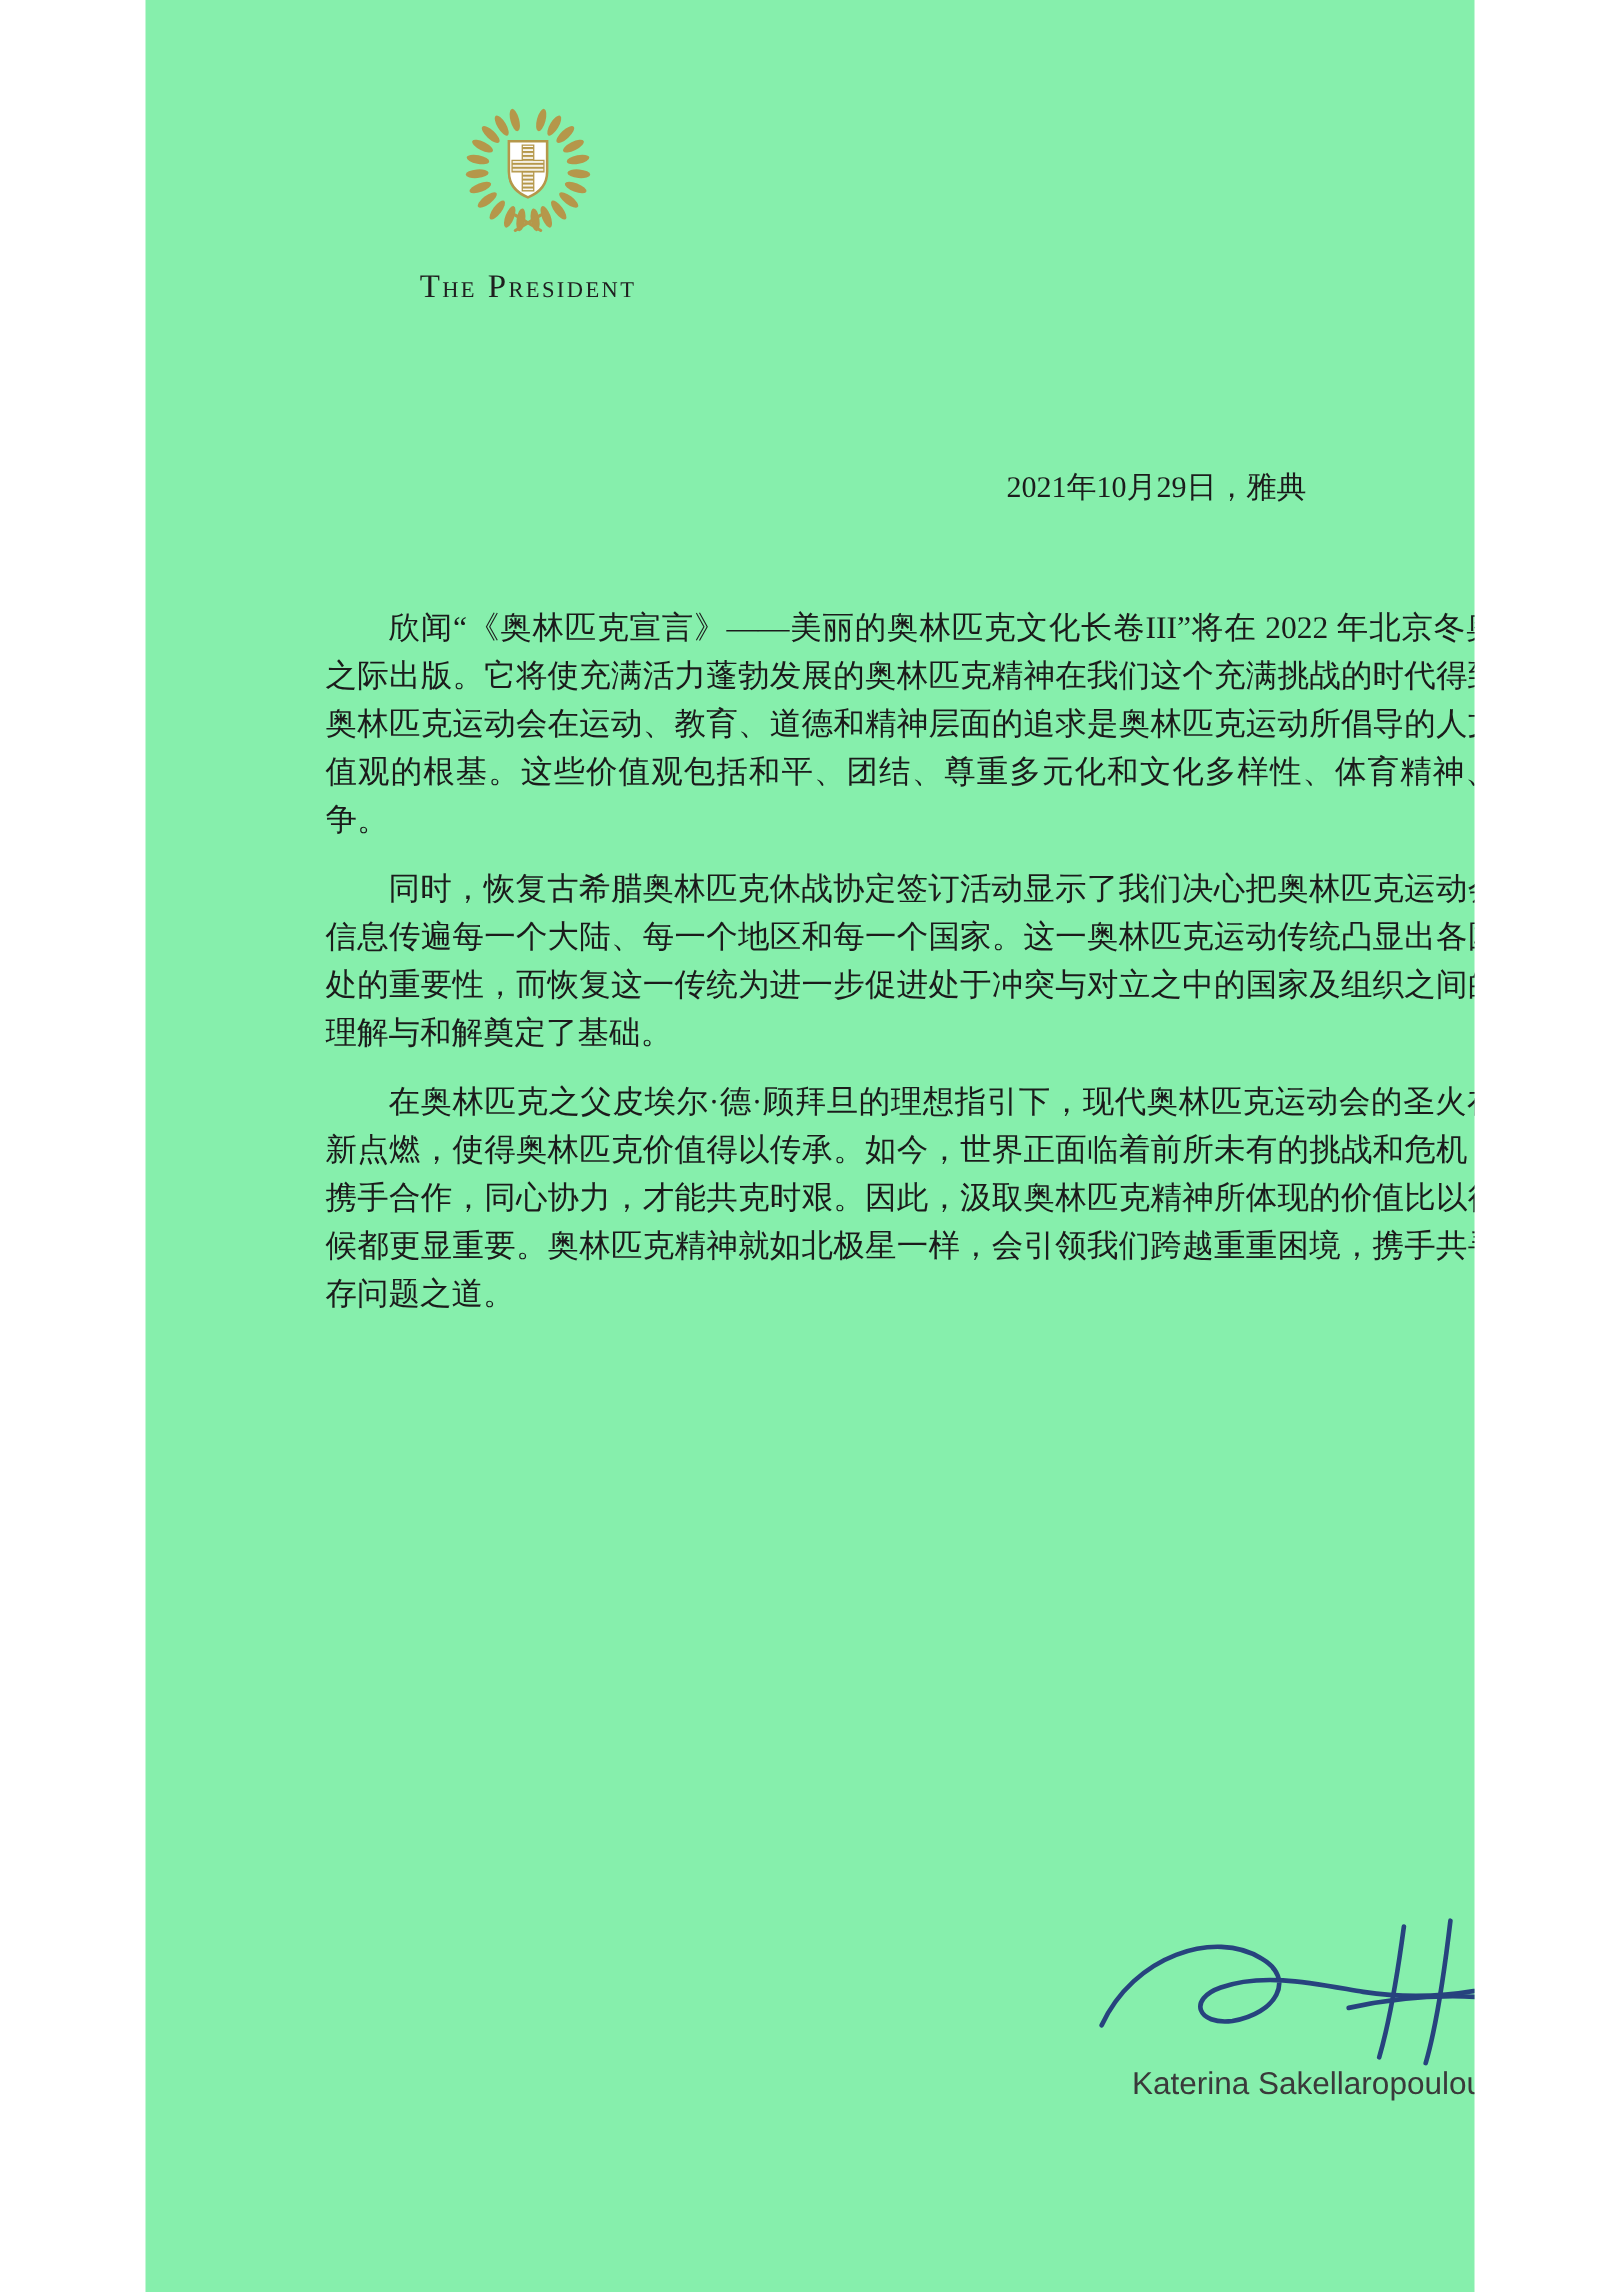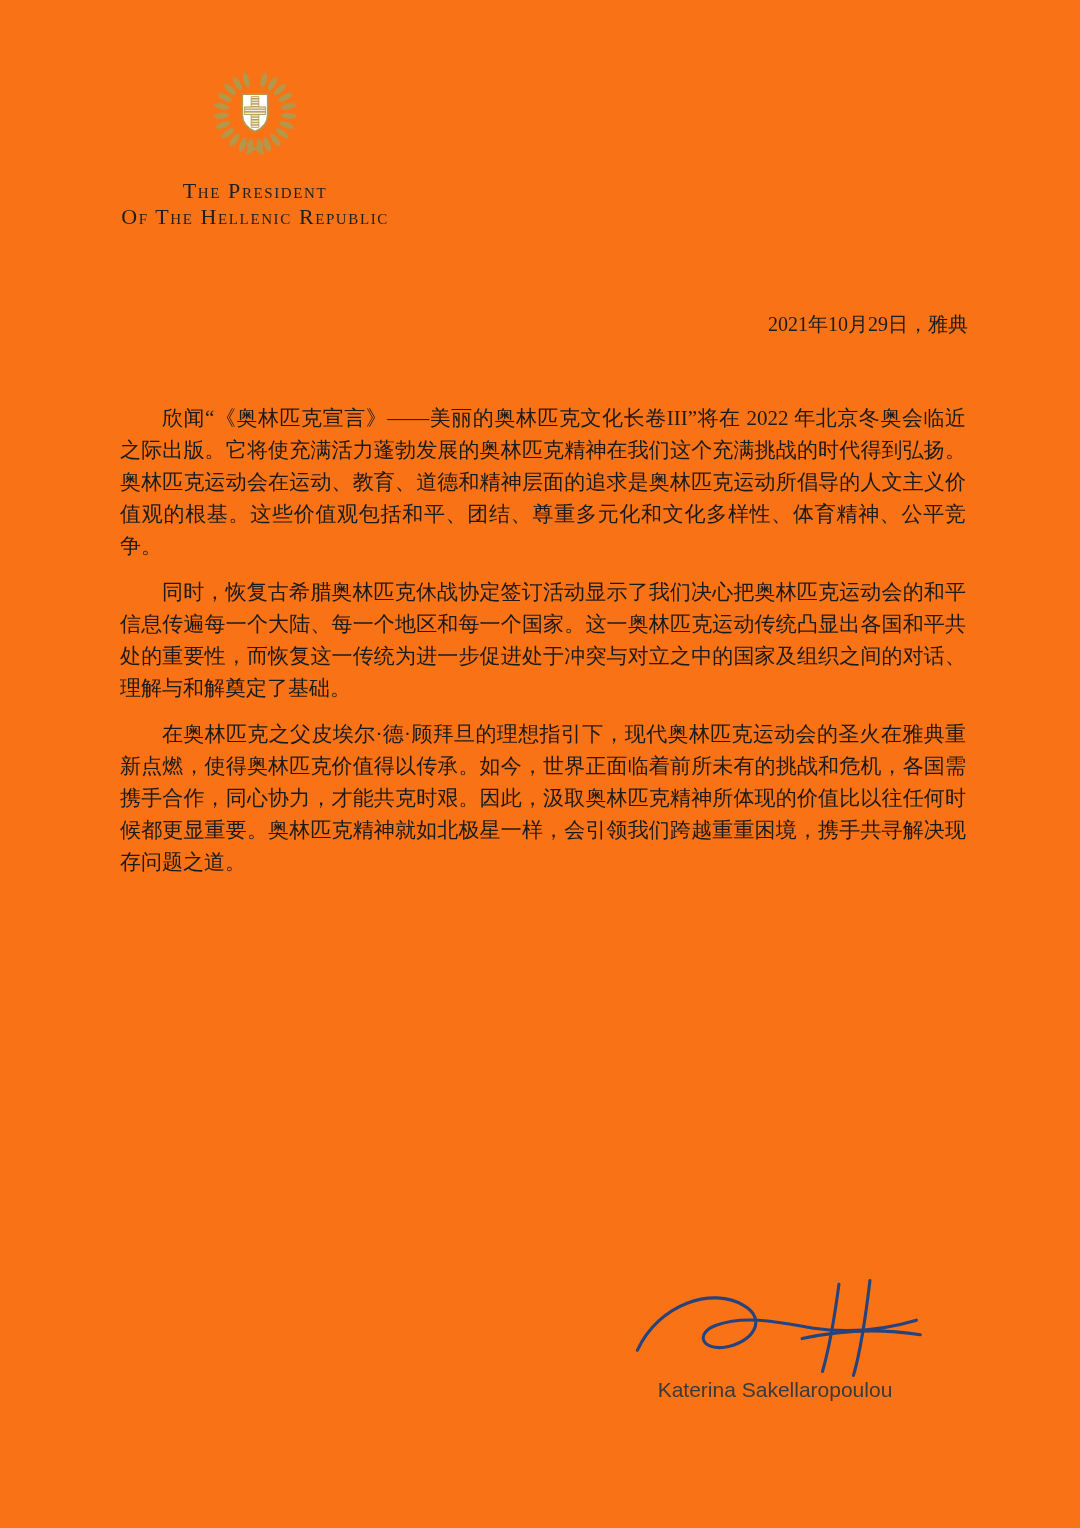--- a/index.html
+++ b/index.html
@@ -1,22 +1,22 @@
 <!DOCTYPE html>
 <html><head>
 <meta charset="utf-8">
 <style>
   * { margin:0; padding:0; box-sizing:border-box; }
   html, body { background:#ffffff; }
   .page {
     position:relative;
-    width:1080px;
+    width:886px;
     height:1528px;
     margin:0 auto;
-    background:#f97316;
+    background:#86efac;
     color:#222222;
     font-family:"Liberation Serif", "DejaVu Serif", serif;
     overflow:hidden;
   }
 
   
   .letterhead {
     position:absolute;
     top:56px;
     left:98px;
@@ -127,21 +127,20 @@
         <defs>
           <pattern id="goldHatch" width="4" height="3.1" patternUnits="userSpaceOnUse">
             <rect width="4" height="1.7" fill="#b5974a"></rect>
           </pattern>
         </defs>
         <path d="M45 42 h30 v24 c0 11 -7.5 17 -15 20 c-7.5 -3 -15 -9 -15 -20 z" fill="#ffffff" stroke="#b5974a" stroke-width="2"></path>
         <path d="M55.5 45 h9 v12 h8 v9 h-8 v15 h-9 v-15 h-8 v-9 h8 z" fill="url(#goldHatch)" stroke="#b5974a" stroke-width="1"></path>
       </svg>
     </div>
     <div class="org-en">The President</div>
-    <div class="org-en">Of The Hellenic Republic</div>
   </header>
 
   <div class="date-line">2021年10月29日，雅典</div>
 
   <main class="letter-body">
     <p>欣闻“《奥林匹克宣言》——美丽的奥林匹克文化长卷III”将在 2022 年北京冬奥会临近之际出版。它将使充满活力蓬勃发展的奥林匹克精神在我们这个充满挑战的时代得到弘扬。奥林匹克运动会在运动、教育、道德和精神层面的追求是奥林匹克运动所倡导的人文主义价值观的根基。这些价值观包括和平、团结、尊重多元化和文化多样性、体育精神、公平竞争。</p>
     <p>同时，恢复古希腊奥林匹克休战协定签订活动显示了我们决心把奥林匹克运动会的和平信息传遍每一个大陆、每一个地区和每一个国家。这一奥林匹克运动传统凸显出各国和平共处的重要性，而恢复这一传统为进一步促进处于冲突与对立之中的国家及组织之间的对话、理解与和解奠定了基础。</p>
     <p>在奥林匹克之父皮埃尔·德·顾拜旦的理想指引下，现代奥林匹克运动会的圣火在雅典重新点燃，使得奥林匹克价值得以传承。如今，世界正面临着前所未有的挑战和危机，各国需携手合作，同心协力，才能共克时艰。因此，汲取奥林匹克精神所体现的价值比以往任何时候都更显重要。奥林匹克精神就如北极星一样，会引领我们跨越重重困境，携手共寻解决现存问题之道。</p>
   </main>
 

